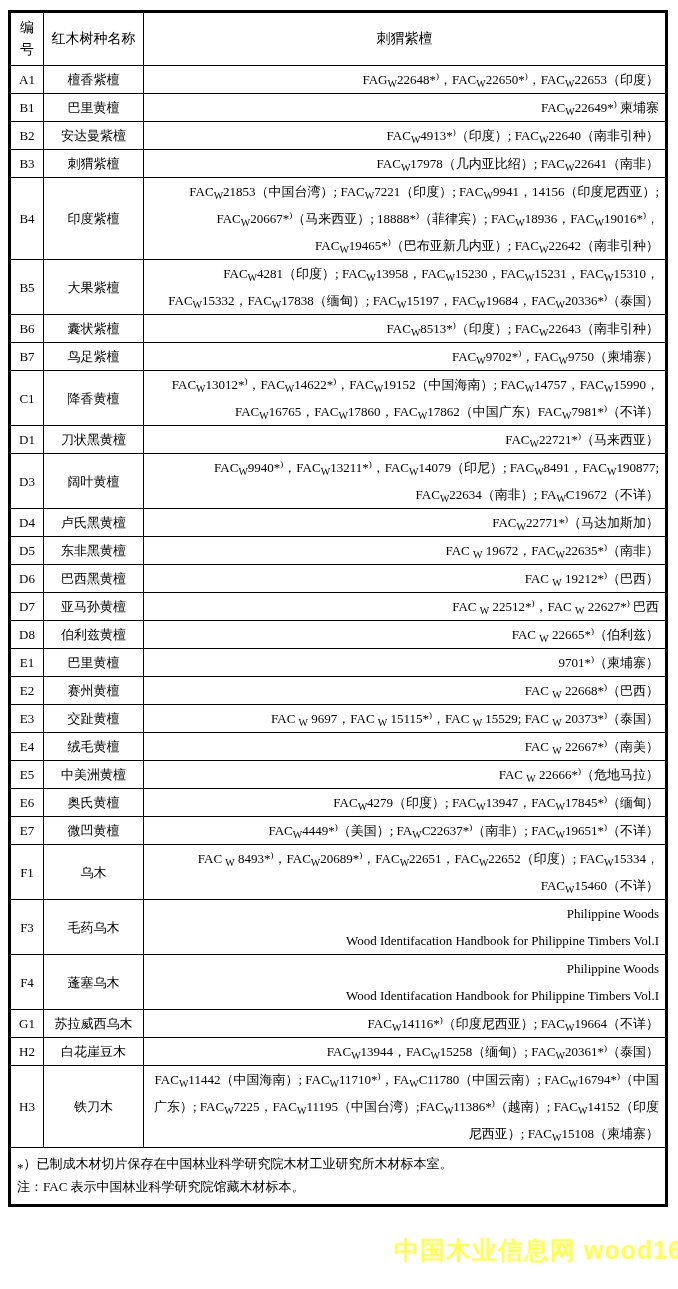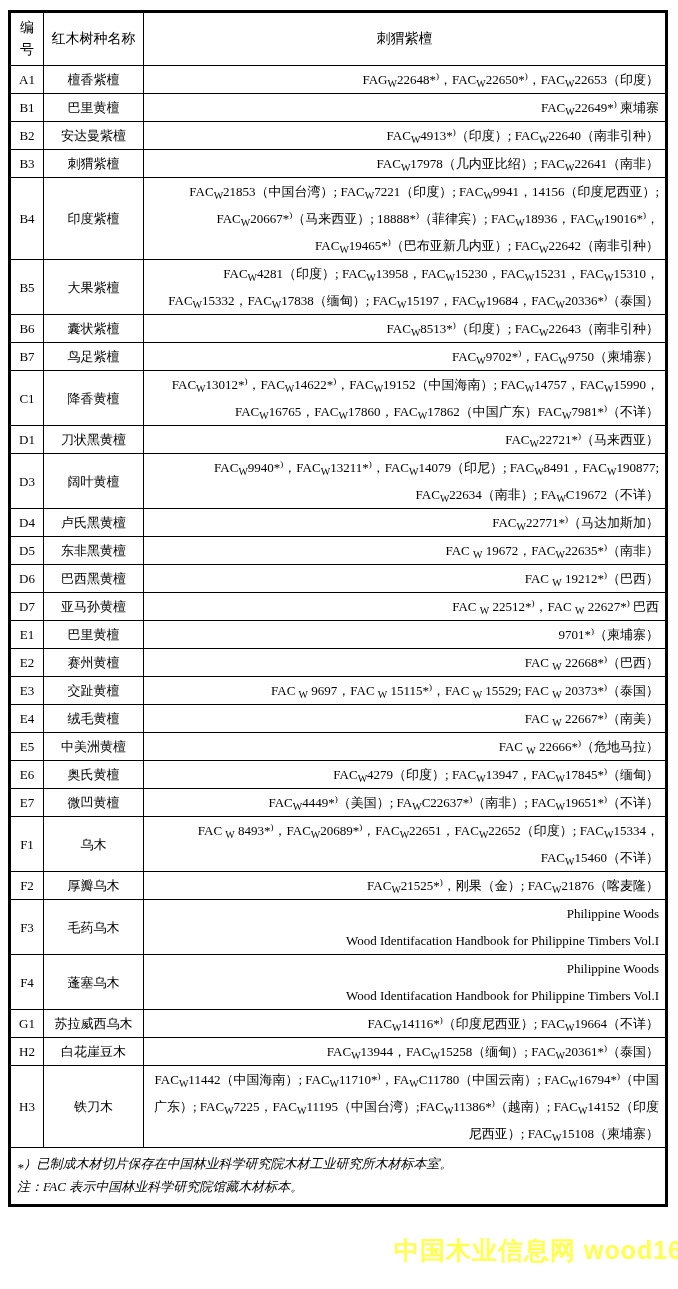--- a/index.html
+++ b/index.html
@@ -42,21 +42,21 @@
   .wood-table td.cell-source{padding:0 6px;text-align:right;}
   sup{font-size:9px;line-height:0;vertical-align:super;}
   sub.w{font-size:10px;line-height:0;vertical-align:-3px;}
   sub.star{font-size:13px;line-height:0;vertical-align:-4px;}
   td.notes{
     text-align:left;
     padding:4px 6px 6px 6px;
     line-height:23px;
     font-size:13px;
   }
-  .note{white-space:nowrap;font-style:italic;}
+  .note{white-space:nowrap;}
   .watermark{
     position:absolute;
     left:394px;
     top:1234px;
     font-family:"Liberation Sans","DejaVu Sans",sans-serif;
     font-weight:bold;
     font-size:25px;
     letter-spacing:1px;
     color:#ffff4d;
     white-space:nowrap;
@@ -151,20 +151,25 @@
           <td class="cell-id">D6</td>
           <td class="cell-name">巴西黑黄檀</td>
           <td class="cell-source">FAC <sub class="w">W</sub> 19212*<sup>)</sup>（巴西）</td>
         </tr>
         <tr>
           <td class="cell-id">D7</td>
           <td class="cell-name">亚马孙黄檀</td>
           <td class="cell-source">FAC <sub class="w">W</sub> 22512*<sup>)</sup>，FAC <sub class="w">W</sub> 22627*<sup>)</sup> 巴西</td>
         </tr>
         <tr>
+          <td class="cell-id">D8</td>
+          <td class="cell-name">伯利兹黄檀</td>
+          <td class="cell-source">FAC <sub class="w">W</sub> 22665*<sup>)</sup>（伯利兹）</td>
+        </tr>
+        <tr>
           <td class="cell-id">E1</td>
           <td class="cell-name">巴里黄檀</td>
           <td class="cell-source">9701*<sup>)</sup>（柬埔寨）</td>
         </tr>
         <tr>
           <td class="cell-id">E2</td>
           <td class="cell-name">赛州黄檀</td>
           <td class="cell-source">FAC <sub class="w">W</sub> 22668*<sup>)</sup>（巴西）</td>
         </tr>
         <tr>
@@ -189,25 +194,20 @@
         </tr>
         <tr>
           <td class="cell-id">E7</td>
           <td class="cell-name">微凹黄檀</td>
           <td class="cell-source">FAC<sub class="w">W</sub>4449*<sup>)</sup>（美国）; FA<sub class="w">W</sub>C22637*<sup>)</sup>（南非）; FAC<sub class="w">W</sub>19651*<sup>)</sup>（不详）</td>
         </tr>
         <tr>
           <td class="cell-id">F1</td>
           <td class="cell-name">乌木</td>
           <td class="cell-source">FAC <sub class="w">W</sub> 8493*<sup>)</sup>，FAC<sub class="w">W</sub>20689*<sup>)</sup>，FAC<sub class="w">W</sub>22651，FAC<sub class="w">W</sub>22652（印度）; FAC<sub class="w">W</sub>15334，FAC<sub class="w">W</sub>15460（不详）</td>
-        </tr>
-        <tr>
-          <td class="cell-id">F2</td>
-          <td class="cell-name">厚瓣乌木</td>
-          <td class="cell-source">FAC<sub class="w">W</sub>21525*<sup>)</sup>，刚果（金）; FAC<sub class="w">W</sub>21876（喀麦隆）</td>
         </tr>
         <tr>
           <td class="cell-id">F3</td>
           <td class="cell-name">毛药乌木</td>
           <td class="cell-source">Philippine Woods<br>Wood Identifacation Handbook for Philippine Timbers Vol.I</td>
         </tr>
         <tr>
           <td class="cell-id">F4</td>
           <td class="cell-name">蓬塞乌木</td>
           <td class="cell-source">Philippine Woods<br>Wood Identifacation Handbook for Philippine Timbers Vol.I</td>

